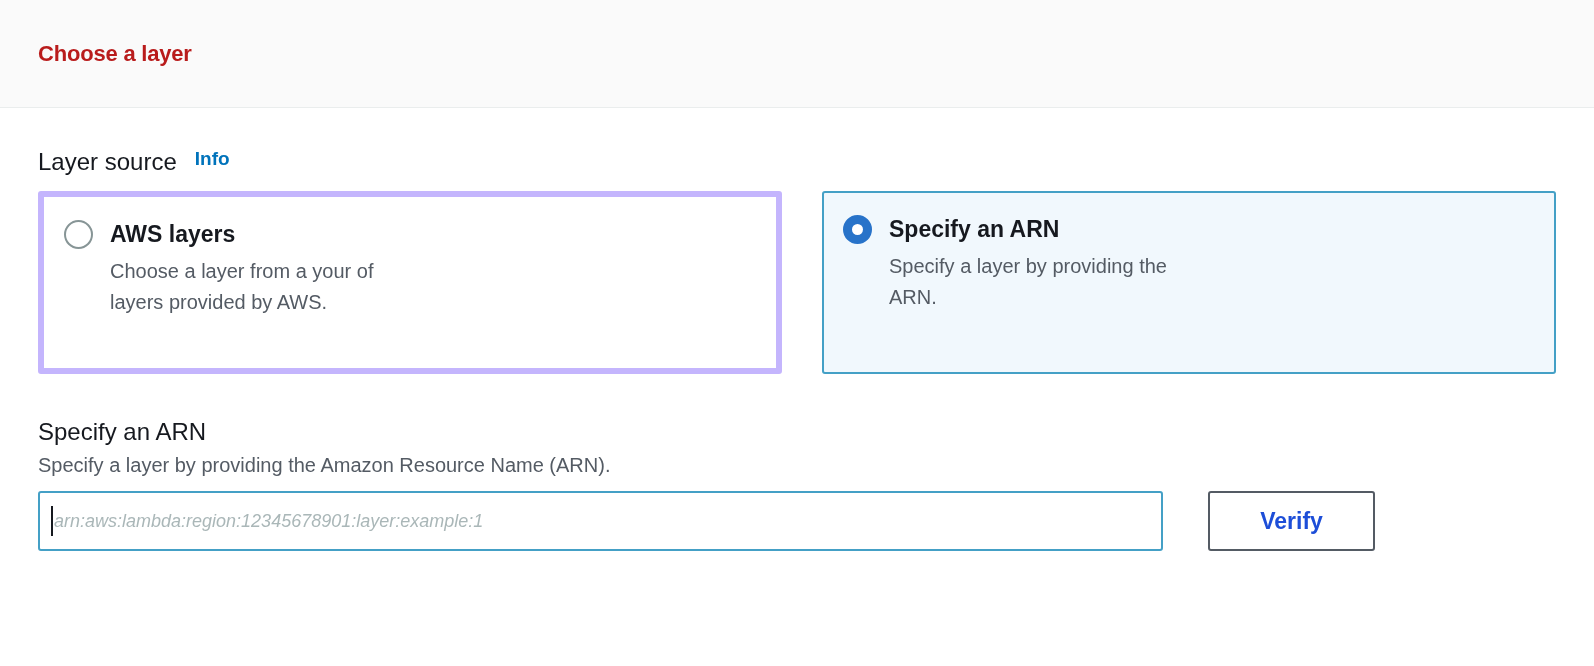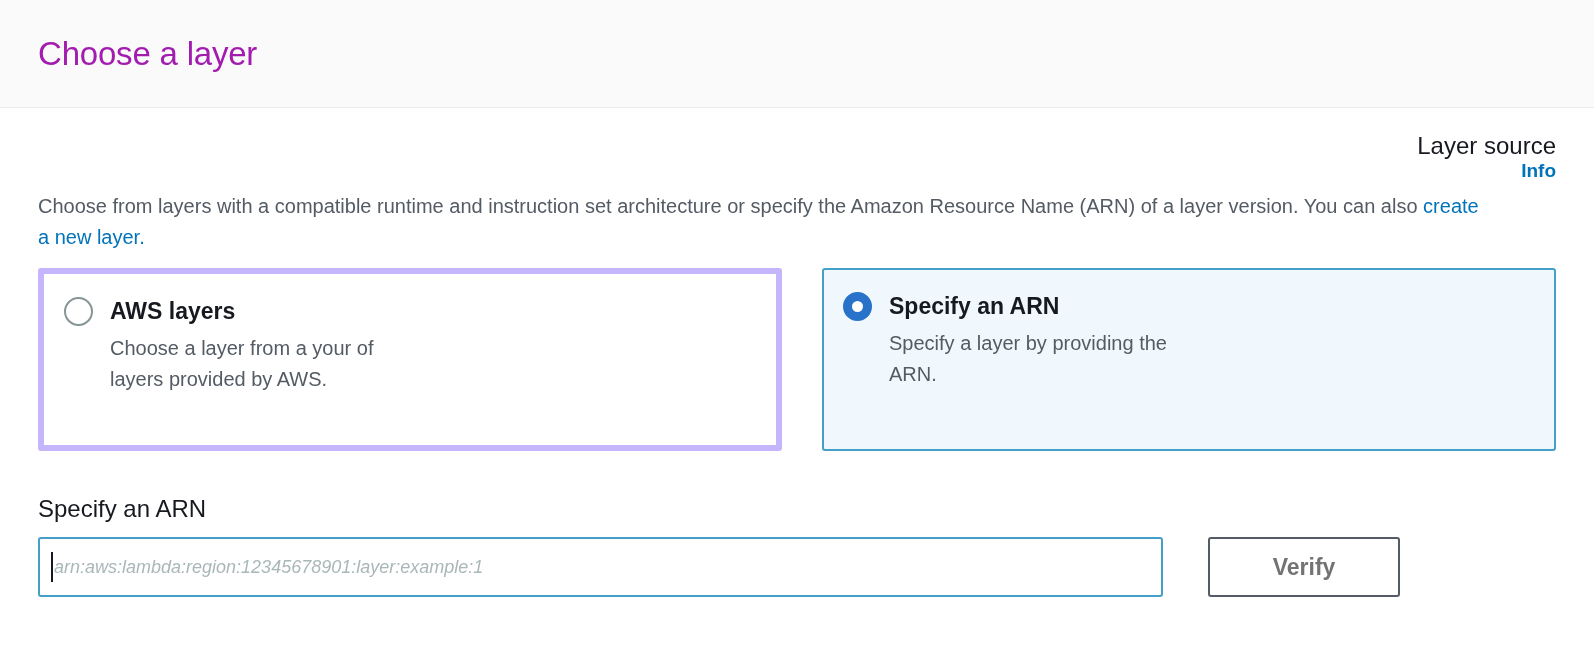--- a/index.html
+++ b/index.html
@@ -17,32 +17,31 @@
   }
   .header {
     height: 108px;
     background: #fafafa;
     border-bottom: 1px solid #eaeded;
     display: flex;
     align-items: center;
     padding: 0 38px;
   }
   .header h1 {
-    font-size: 33px;
-    font-weight: 400;
-    color: #a21caf;
+    font-size: 22px;
+    font-weight: 700;
+    color: #b91c1c;
     letter-spacing: -0.2px;
   }
   .content { padding: 0 38px; }
 
   .section-title-row {
-    margin-top: 24px;
-    display: flex;
-    align-items: flex-end;
-    flex-direction: column;
+    margin-top: 40px;
+    display: flex;
+    align-items: flex-start;
   }
   .section-label {
     font-size: 24px;
     font-weight: 400;
     color: #16191f;
   }
   .info-link {
     font-size: 19px;
     font-weight: 700;
     color: #0073bb;
@@ -159,49 +158,48 @@
   .caret {
     position: absolute;
     left: 13px;
     top: 15px;
     width: 2px;
     height: 30px;
     background: #16191f;
   }
   .verify-btn {
     margin-left: 45px;
-    width: 192px;
+    width: 167px;
     height: 60px;
     background: #ffffff;
     border: 2px solid #545b64;
     border-radius: 3px;
     font-family: "Liberation Sans", "DejaVu Sans", sans-serif;
     font-size: 23px;
     font-weight: 700;
-    color: #737373;
+    color: #1d4ed8;
     cursor: pointer;
   }
 </style>
 </head>
 <body>
 
 <div class="page">
 
   <div class="header">
     <h1>Choose a layer</h1>
   </div>
 
   <div class="content">
 
     <div class="section-title-row">
       <span class="section-label">Layer source</span>
       <a class="info-link">Info</a>
     </div>
 
-    <div class="section-desc"><span>Choose from layers with a compatible runtime and instruction set architecture or specify the Amazon Resource Name (ARN) of a layer version. You can also </span><a class="inline-link">create a new layer.</a></div>
 
     <div class="cards">
 
       <div class="card">
         <div class="card-head">
           <span class="radio"></span>
           <span class="card-title">AWS layers</span>
         </div>
         <div class="card-desc">Choose a layer from a your of layers provided by AWS.</div>
       </div>
@@ -212,20 +210,21 @@
           <span class="radio checked"></span>
           <span class="card-title">Specify an ARN</span>
         </div>
         <div class="card-desc">Specify a layer by providing the ARN.</div>
       </div>
 
     </div>
 
     <div class="arn-section">
       <div class="arn-label">Specify an ARN</div>
+      <div class="arn-desc">Specify a layer by providing the Amazon Resource Name (ARN).</div>
       <div class="input-row">
         <div class="input-wrap">
           <input class="arn-input" type="text" placeholder="arn:aws:lambda:region:12345678901:layer:example:1" style="">
           <div class="caret"></div>
         </div>
         <button class="verify-btn">Verify</button>
       </div>
     </div>
 
   </div>

